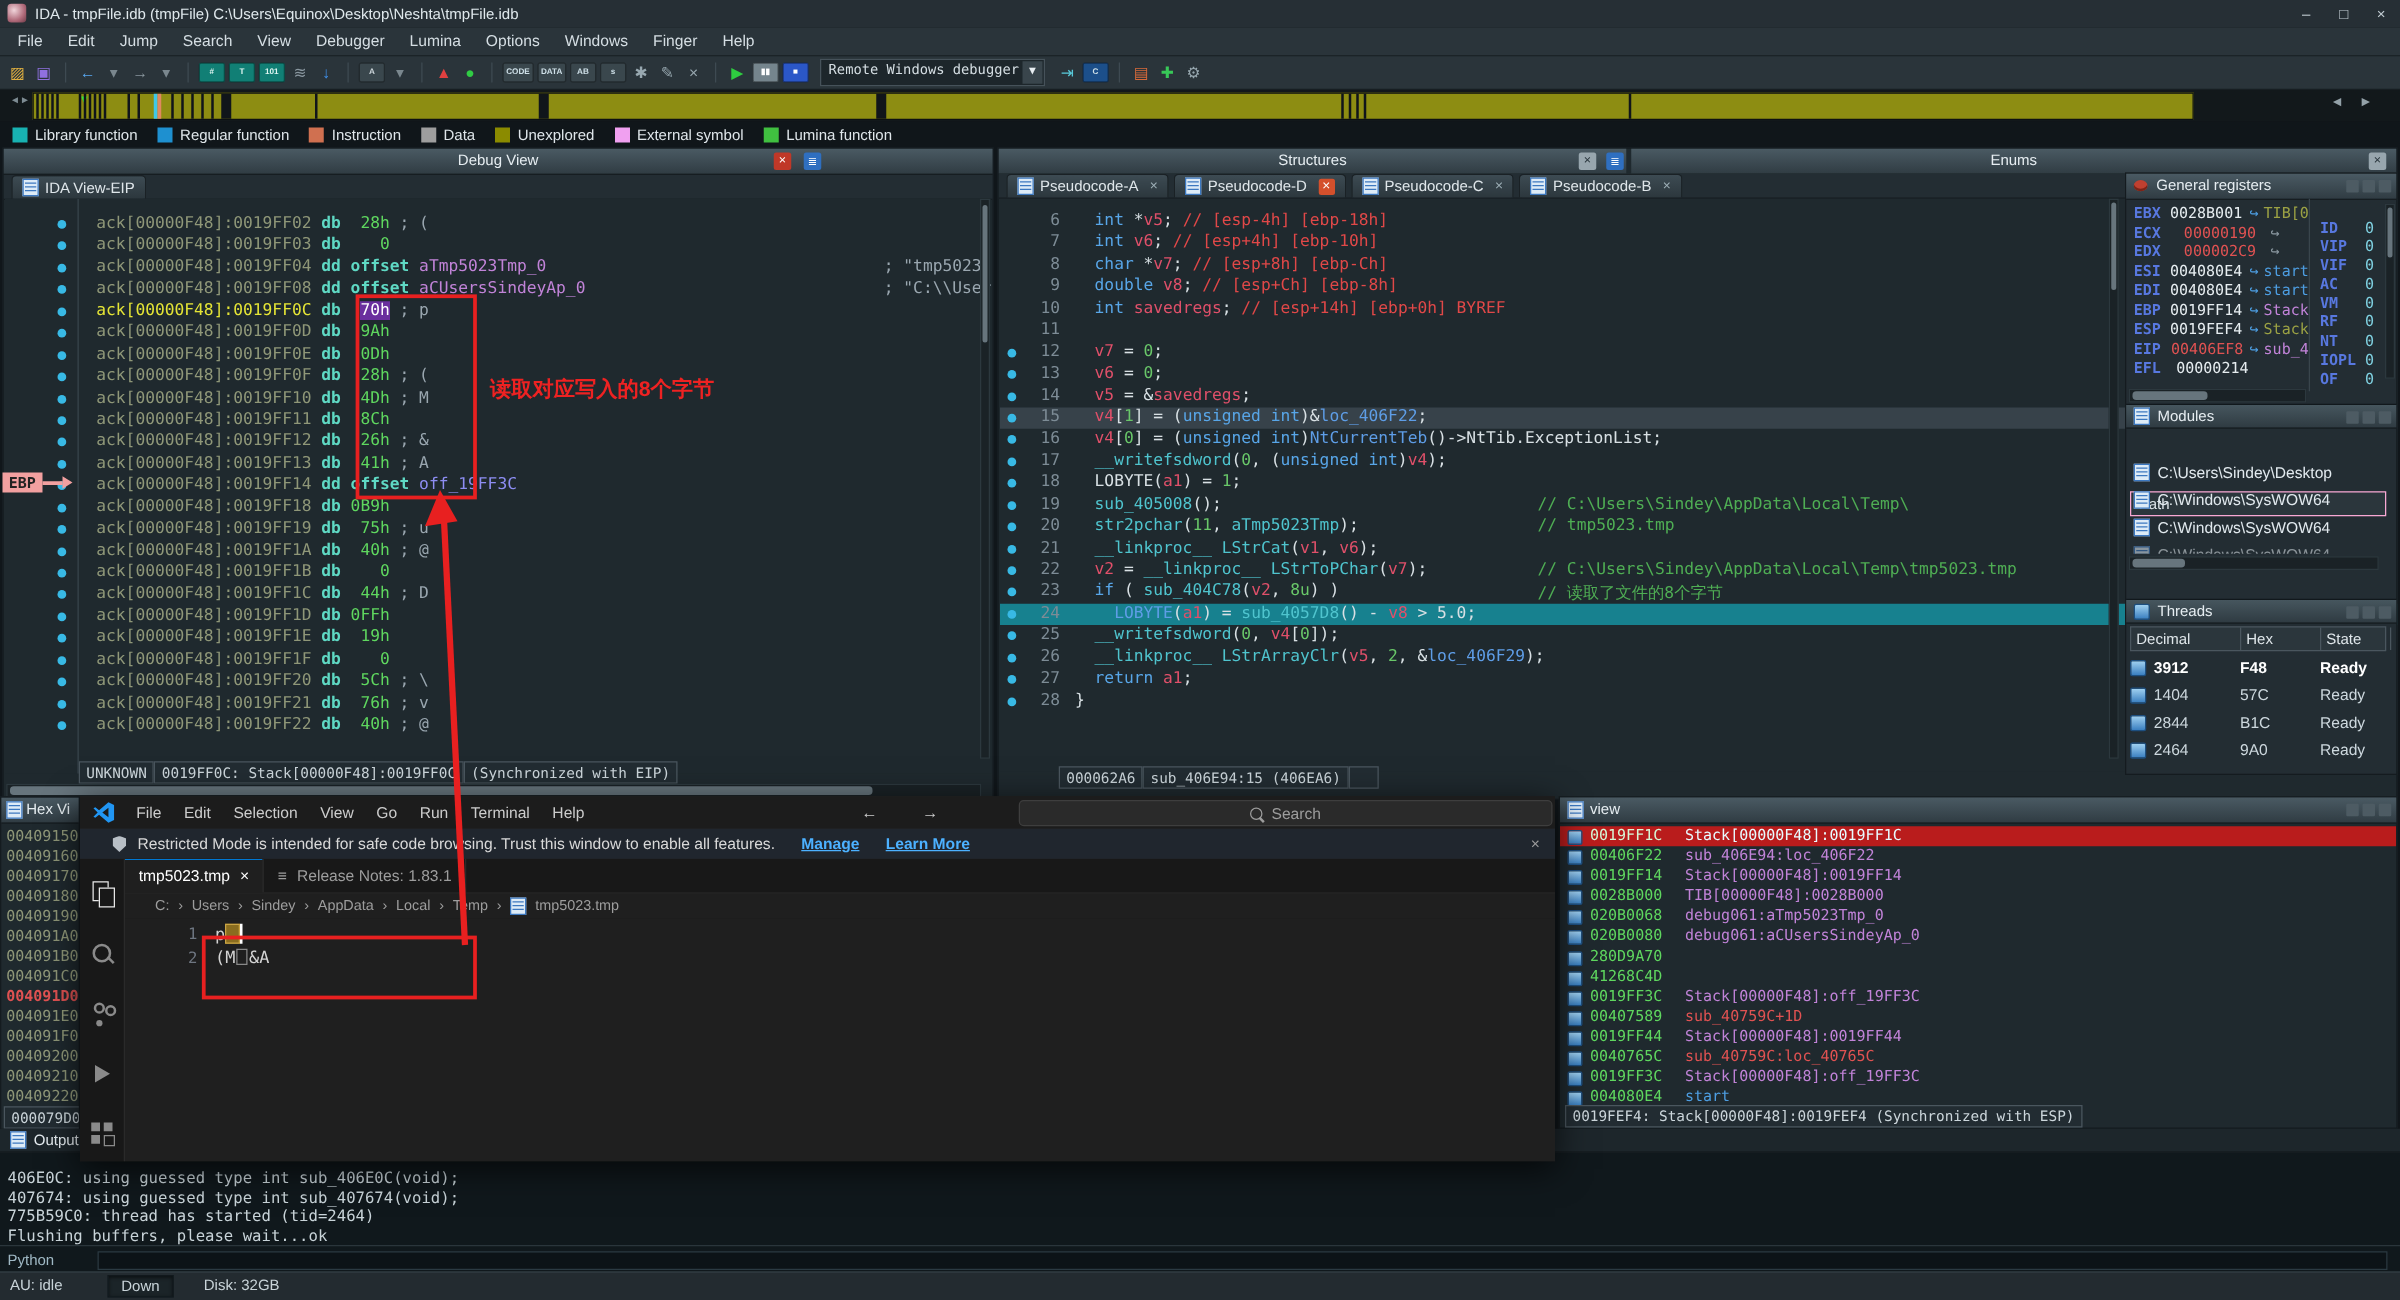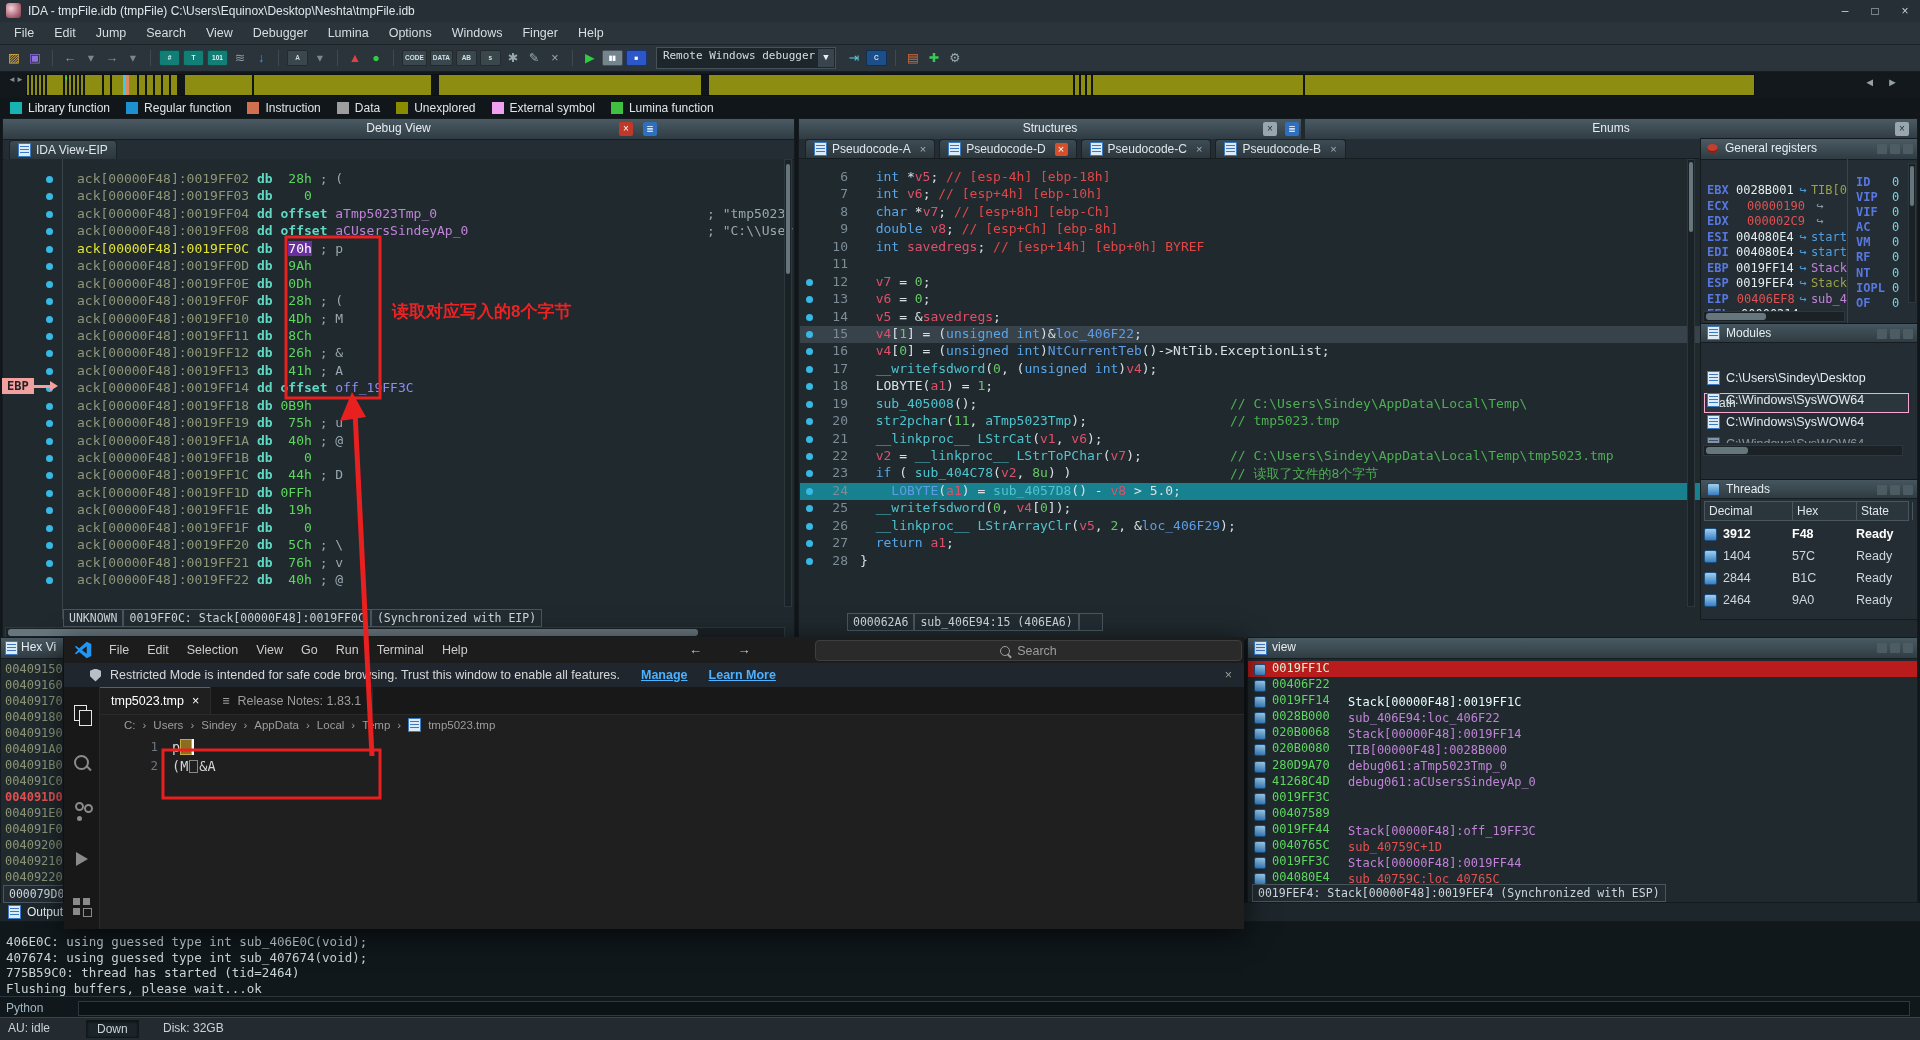--- a/index.html
+++ b/index.html
@@ -89,21 +89,21 @@
   .row-ico{width:11px;height:11px;background:linear-gradient(#9fd0f0,#3a7fc0);border:1px solid #1d4f80;border-radius:2px;flex:none;display:inline-block;}
   .th-h{position:absolute;left:3px;right:8px;display:grid;grid-template-columns:88px 64px 56px;font-size:12px;color:#dfe6ea;border:1px solid #4a565e;background:#2b363c;}
   .th-h span{padding:2px 4px;border-right:1px solid #4a565e;}
   .th-row{display:grid;grid-template-columns:88px 64px 56px;height:22px;align-items:center;font-size:12.5px;color:#cdd8de;padding-left:3px;}
   .th-row .c1{display:flex;align-items:center;gap:6px;}
   .th-row.strong{color:#ffffff;font-weight:bold;}
   
   .st-row{height:16.1px;position:relative;font-family:"DejaVu Sans Mono",monospace;font-size:12px;}
   .st-ico{position:absolute;left:6px;top:3px;width:10px;height:10px;background:linear-gradient(#9fd0f0,#3a7fc0);border:1px solid #1d4f80;border-radius:2px;}
   .st-v{position:absolute;left:24px;color:#5fd75f;}
-  .st-d{position:absolute;left:100px;margin-top:34px;}
+  .st-d{position:absolute;left:100px;}
   .st-d.vio{color:#c183d8;} .st-d.red{color:#e05252;} .st-d.blu{color:#4d9de0;}
   .st-row.hl{background:#b91c1c;} .st-row.hl .st-v{color:#d6f7d6;} .st-row.hl .st-d{color:#e8fbff;}
   
   .hx-row{height:16px;padding-left:4px;font-family:"DejaVu Sans Mono",monospace;font-size:12px;color:#8f9778;white-space:nowrap;}
   .hx-row.cur{color:#e05252;font-weight:bold;}
   .out-line{height:15.7px;font-family:"DejaVu Sans Mono",monospace;font-size:12.5px;color:#c9d4d9;padding-left:6px;white-space:pre;}
   #statusbar{position:absolute;left:0;top:1017px;width:1920px;height:23px;background:#232b30;border-top:1px solid #39454b;font-size:12px;color:#c9d4d9;}
   .sunk{position:absolute;border:1px solid #11181c;background:#1b2428;box-shadow:inset 0 1px 3px rgba(0,0,0,.6);padding:0 10px;line-height:16px;}
   
   #vscode-win{position:absolute;left:64px;top:637px;width:1180px;height:292px;background:#1f1f1f;color:#cccccc;font-size:12.5px;box-shadow:0 6px 26px rgba(0,0,0,.7);z-index:30;}
@@ -405,21 +405,21 @@
 <div class="win" id="right-win" style="left:1700px;top:138px;width:218px;height:482px;z-index:12;background:#232d33;">
   <div class="win-titlebar" style="text-align:left;padding-left:24px;">
     <span style="position:absolute;left:6px;top:5px;width:11px;height:9px;border-radius:50%;background:#c04030;box-shadow:inset 0 -2px 0 #7a2418;"></span>
     <span>General registers</span>
     <span class="wbtns">
         <span></span>
         <span></span>
         <span></span>
       </span>
   </div>
-  <div id="rg-list" style="position:absolute;left:0;top:20px;width:146px;height:150px;overflow:hidden;border-right:1px solid #39454c;padding-top:24px;">
+  <div id="rg-list" style="position:absolute;left:0;top:20px;width:146px;height:150px;overflow:hidden;border-right:1px solid #39454c;padding-top:4px;">
       <div class="rg-row"><span class="rg-n">EBX</span><span class="rg-v vw">0028B001</span><span class="rg-ar arb">↪</span><span class="rg-t toli">TIB[0</span></div>
       <div class="rg-row"><span class="rg-n">ECX</span><span class="rg-v vrd">00000190</span><span class="rg-ar arg">↪</span></div>
       <div class="rg-row"><span class="rg-n">EDX</span><span class="rg-v vrd">000002C9</span><span class="rg-ar arg">↪</span></div>
       <div class="rg-row"><span class="rg-n">ESI</span><span class="rg-v vw">004080E4</span><span class="rg-ar arb">↪</span><span class="rg-t tblu">start</span></div>
       <div class="rg-row"><span class="rg-n">EDI</span><span class="rg-v vw">004080E4</span><span class="rg-ar arb">↪</span><span class="rg-t tblu">start</span></div>
       <div class="rg-row"><span class="rg-n">EBP</span><span class="rg-v vw">0019FF14</span><span class="rg-ar arb">↪</span><span class="rg-t tvio">Stack</span></div>
       <div class="rg-row"><span class="rg-n">ESP</span><span class="rg-v vw">0019FEF4</span><span class="rg-ar arb">↪</span><span class="rg-t toli">Stack</span></div>
       <div class="rg-row"><span class="rg-n">EIP</span><span class="rg-v vrd">00406EF8</span><span class="rg-ar arb">↪</span><span class="rg-t tvio">sub_4</span></div>
       <div class="rg-row"><span class="rg-n">EFL</span><span class="rg-v vw">00000214</span><span class="rg-ar "></span></div>
     </div>

